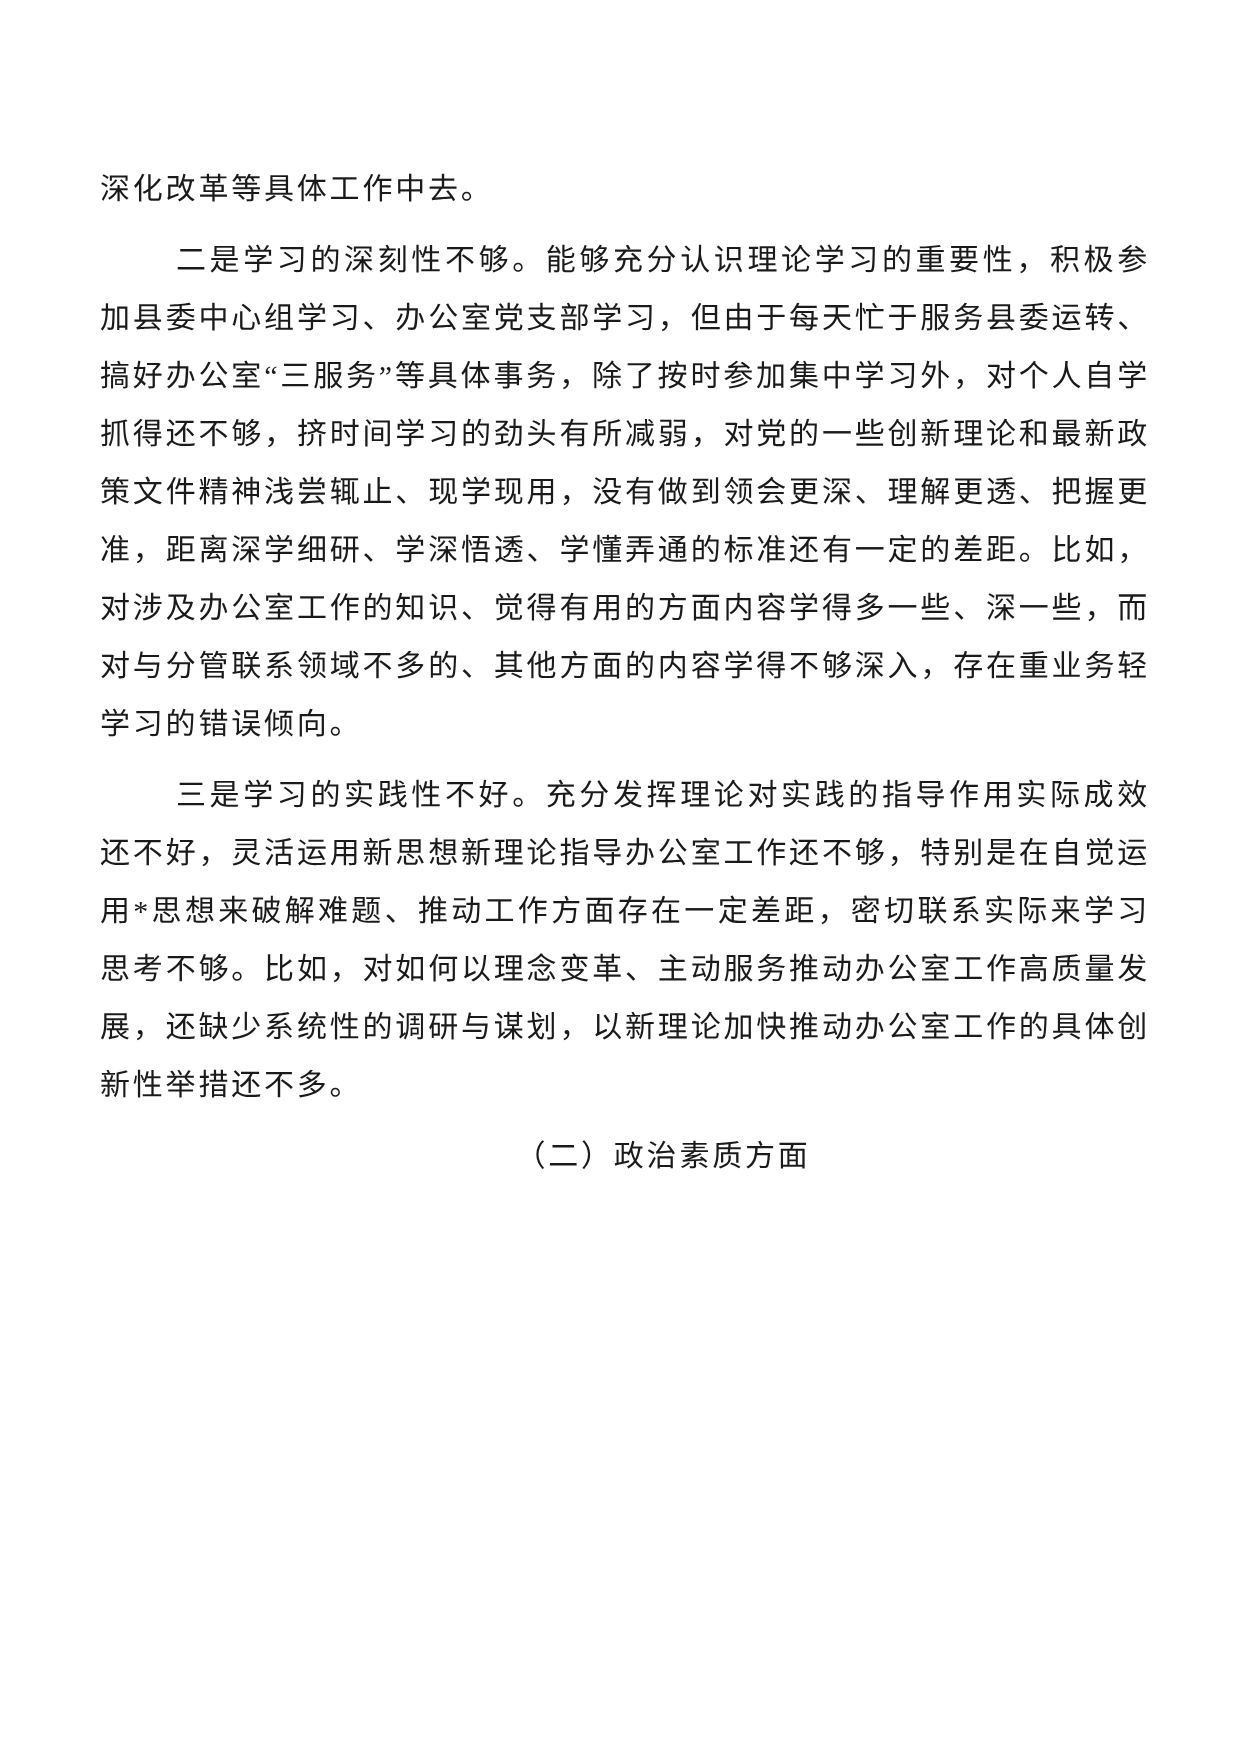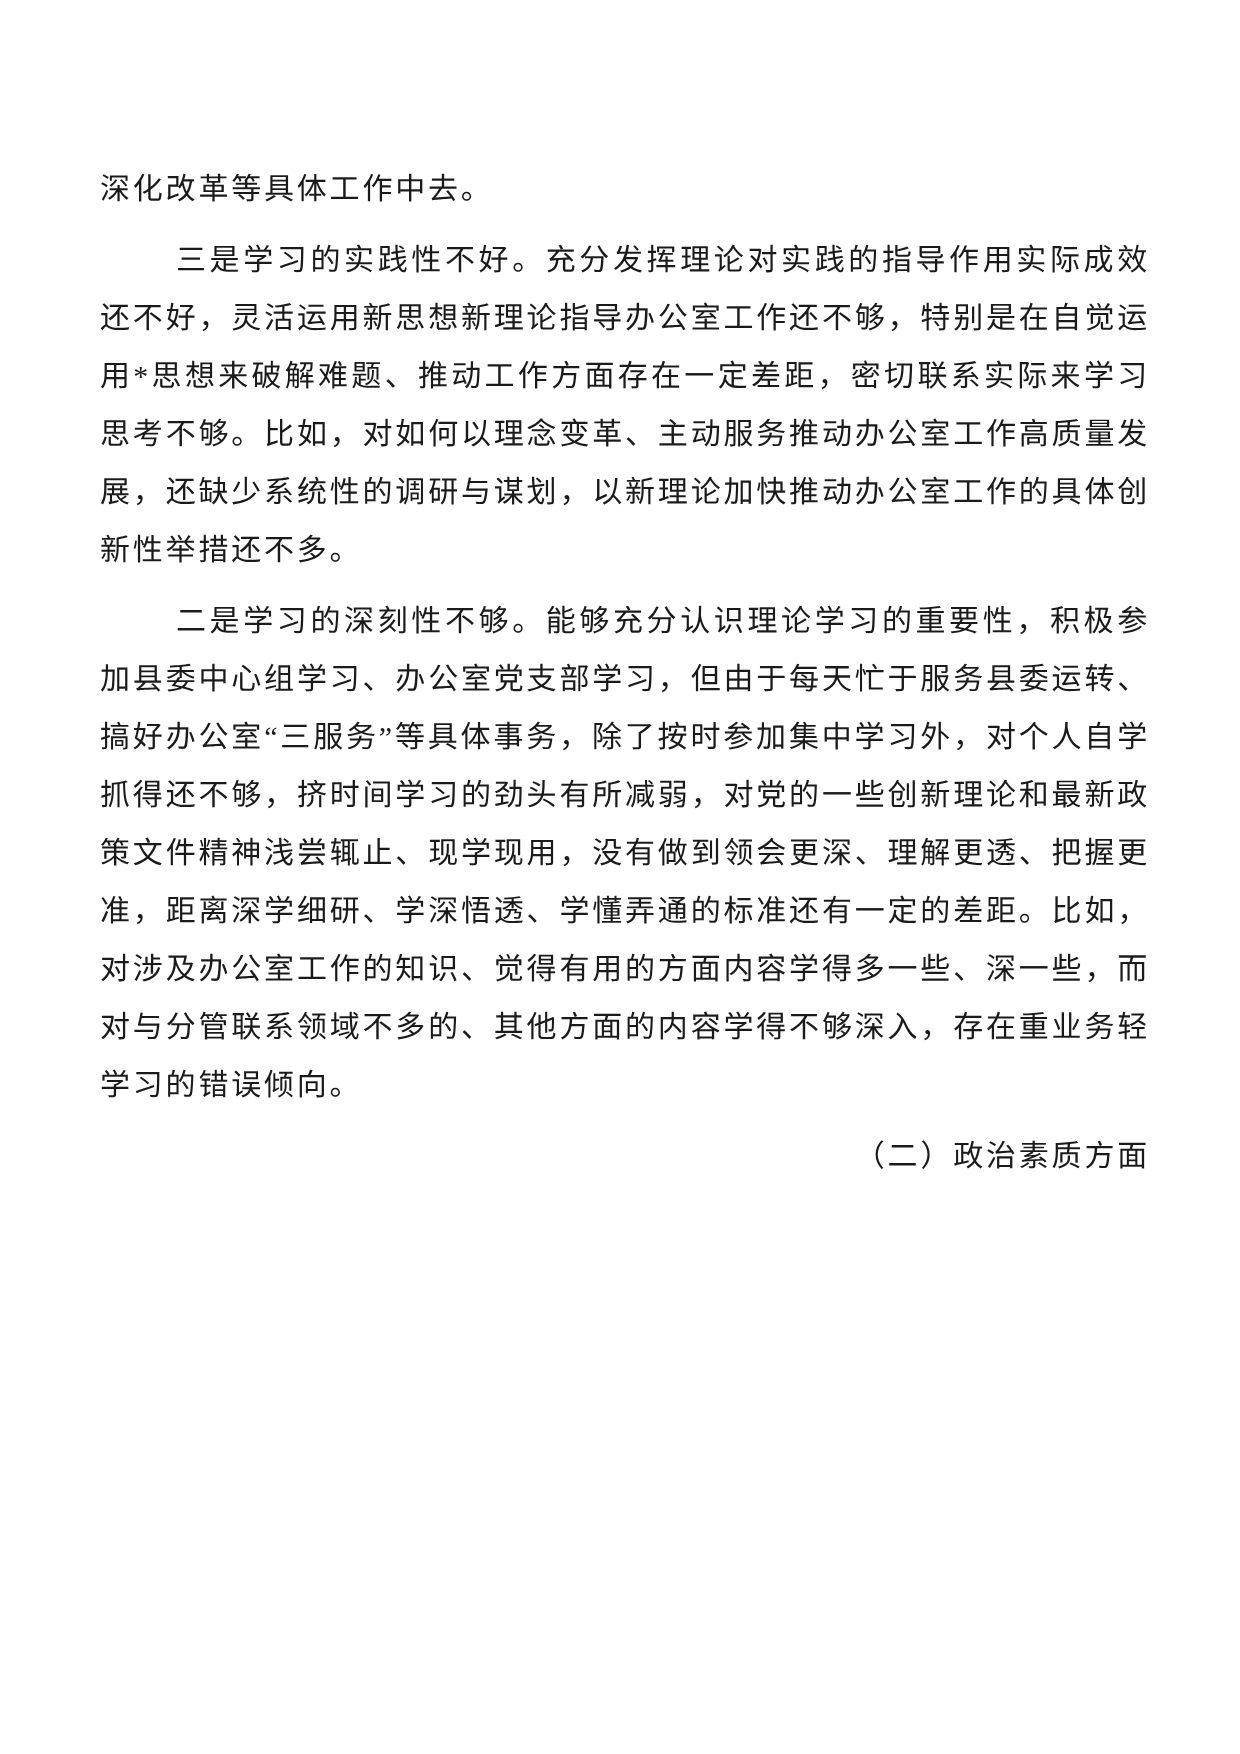--- a/index.html
+++ b/index.html
@@ -29,28 +29,28 @@
   .page p {
     margin: 0 0 13px 0;
     text-indent: 76px;
     word-break: break-all;
   }
   .page p.continuation {
     text-indent: 0;
   }
   .page p.section-heading {
     margin-bottom: 19px;
-    text-align: right;
+    text-align: center;
   }
 </style>
 </head>
 <body>
 
 <div class="page">
   <p class="continuation">深化改革等具体工作中去。</p>
 
+  <p>二是学习的深刻性不够。能够充分认识理论学习的重要性，积极参加县委中心组学习、办公室党支部学习，但由于每天忙于服务县委运转、搞好办公室“三服务”等具体事务，除了按时参加集中学习外，对个人自学抓得还不够，挤时间学习的劲头有所减弱，对党的一些创新理论和最新政策文件精神浅尝辄止、现学现用，没有做到领会更深、理解更透、把握更准，距离深学细研、学深悟透、学懂弄通的标准还有一定的差距。比如，对涉及办公室工作的知识、觉得有用的方面内容学得多一些、深一些，而对与分管联系领域不多的、其他方面的内容学得不够深入，存在重业务轻学习的错误倾向。</p>
+
   <p>三是学习的实践性不好。充分发挥理论对实践的指导作用实际成效还不好，灵活运用新思想新理论指导办公室工作还不够，特别是在自觉运用*思想来破解难题、推动工作方面存在一定差距，密切联系实际来学习思考不够。比如，对如何以理念变革、主动服务推动办公室工作高质量发展，还缺少系统性的调研与谋划，以新理论加快推动办公室工作的具体创新性举措还不多。</p>
-
-  <p>二是学习的深刻性不够。能够充分认识理论学习的重要性，积极参加县委中心组学习、办公室党支部学习，但由于每天忙于服务县委运转、搞好办公室“三服务”等具体事务，除了按时参加集中学习外，对个人自学抓得还不够，挤时间学习的劲头有所减弱，对党的一些创新理论和最新政策文件精神浅尝辄止、现学现用，没有做到领会更深、理解更透、把握更准，距离深学细研、学深悟透、学懂弄通的标准还有一定的差距。比如，对涉及办公室工作的知识、觉得有用的方面内容学得多一些、深一些，而对与分管联系领域不多的、其他方面的内容学得不够深入，存在重业务轻学习的错误倾向。</p>
 
   <p class="section-heading">（二）政治素质方面</p>
 
 </div>
 
 </body></html>

